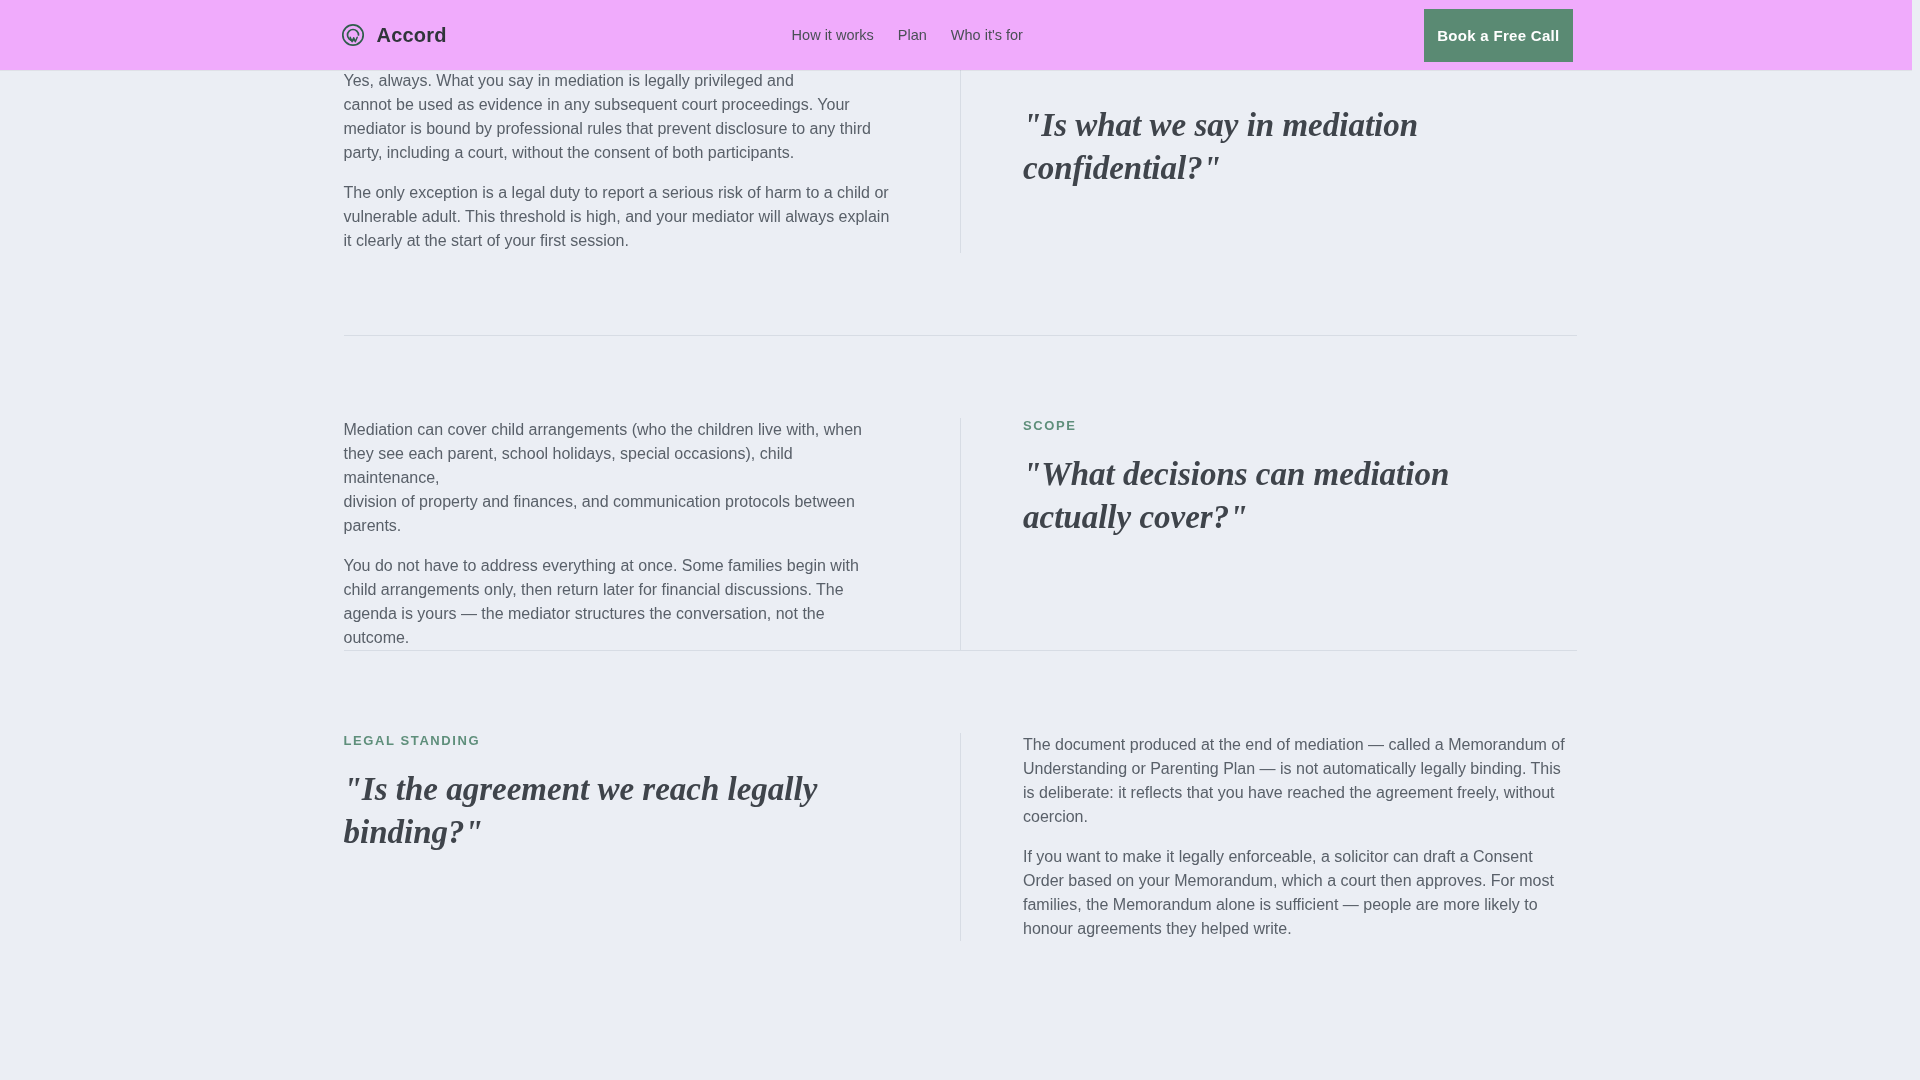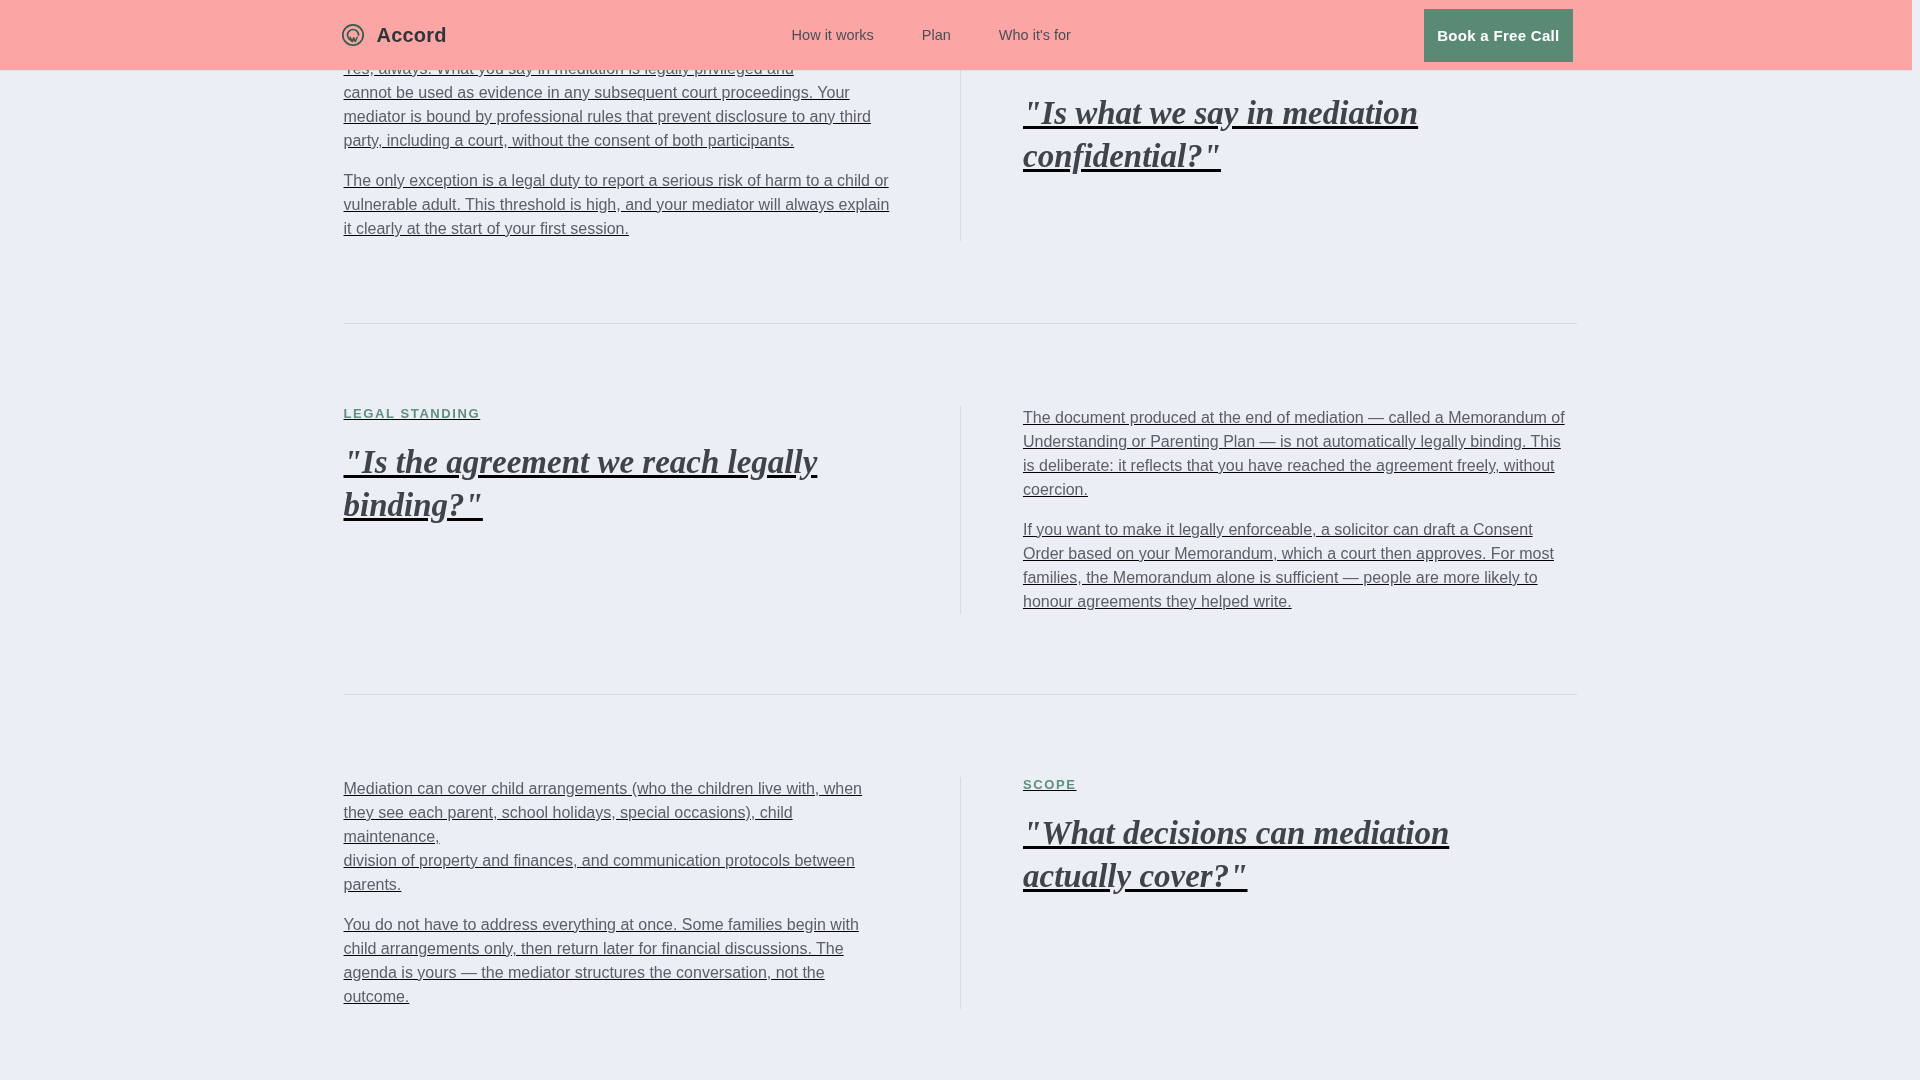--- a/index.html
+++ b/index.html
@@ -9,21 +9,21 @@
     background: #ebeef4;
     overflow: hidden;
     position: relative;
   }
 
   
   .site-header {
     position: fixed;
     top: 0; left: 0; right: 8px;
     height: 70px;
-    background: #fca5a5;
+    background: #f0abfc;
     z-index: 10;
     box-shadow: 0 1px 0 rgba(0,0,0,0.05);
   }
   .header-inner {
     width: 1233px;
     height: 100%;
     margin: 0 auto;
     display: flex;
     align-items: center;
   }
@@ -35,21 +35,21 @@
     cursor: pointer;
   }
   .brand-name {
     font-size: 20px;
     font-weight: bold;
     color: #30353a;
     letter-spacing: 0.2px;
   }
   .main-nav {
     display: flex;
-    gap: 48px;
+    gap: 24px;
     margin-left: 345px;
   }
   .nav-link {
     font-size: 14.5px;
     color: #4a4f56;
     text-decoration: none;
     cursor: pointer;
     white-space: nowrap;
   }
   .cta-button {
@@ -62,25 +62,24 @@
     font-weight: bold;
     letter-spacing: 0.3px;
     padding: 0 13px;
     height: 53px;
     cursor: pointer;
   }
 
   
   .faq-main {
     width: 1233px;
-    margin: 0 auto;
+    margin: 12px auto;
     padding-top: 57px;
     position: relative;
     z-index: 1;
-    text-decoration: underline;
   }
   .faq-row {
     display: grid;
     grid-template-columns: 1fr 1fr;
   }
   .faq-row + .faq-row {
     border-top: 1px solid #d7dce4;
   }
   .row-1 { padding-bottom: 82px; }
   .row-2 { padding-top: 82px; padding-bottom: 80px; }
@@ -155,48 +154,48 @@
 vulnerable adult. This threshold is high, and your mediator will always explain
 it clearly at the start of your first session.</p>
     </div>
     <div class="col-right">
       <div class="category-label"></div>
       <h2 class="faq-question">"Is what we say in mediation
 confidential?"</h2>
     </div>
   </section>
 
+  <section class="faq-row row-3">
+    <div class="col-left answer">
+      <p>Mediation can cover child arrangements (who the children live with, when
+they see each parent, school holidays, special occasions), child maintenance,
+division of property and finances, and communication protocols between
+parents.</p>
+      <p>You do not have to address everything at once. Some families begin with
+child arrangements only, then return later for financial discussions. The
+agenda is yours — the mediator structures the conversation, not the outcome.</p>
+    </div>
+    <div class="col-right">
+      <div class="category-label">SCOPE</div>
+      <h2 class="faq-question">"What decisions can mediation
+actually cover?"</h2>
+    </div>
+  </section>
+
   <section class="faq-row row-2">
     <div class="col-left">
       <div class="category-label">LEGAL STANDING</div>
       <h2 class="faq-question">"Is the agreement we reach legally
 binding?"</h2>
     </div>
     <div class="col-right answer">
       <p>The document produced at the end of mediation — called a Memorandum of
 Understanding or Parenting Plan — is not automatically legally binding. This
 is deliberate: it reflects that you have reached the agreement freely, without
 coercion.</p>
       <p>If you want to make it legally enforceable, a solicitor can draft a Consent
 Order based on your Memorandum, which a court then approves. For most
 families, the Memorandum alone is sufficient — people are more likely to
 honour agreements they helped write.</p>
     </div>
   </section>
 
-  <section class="faq-row row-3">
-    <div class="col-left answer">
-      <p>Mediation can cover child arrangements (who the children live with, when
-they see each parent, school holidays, special occasions), child maintenance,
-division of property and finances, and communication protocols between
-parents.</p>
-      <p>You do not have to address everything at once. Some families begin with
-child arrangements only, then return later for financial discussions. The
-agenda is yours — the mediator structures the conversation, not the outcome.</p>
-    </div>
-    <div class="col-right">
-      <div class="category-label">SCOPE</div>
-      <h2 class="faq-question">"What decisions can mediation
-actually cover?"</h2>
-    </div>
-  </section>
-
 </main>
 
 </body></html>

